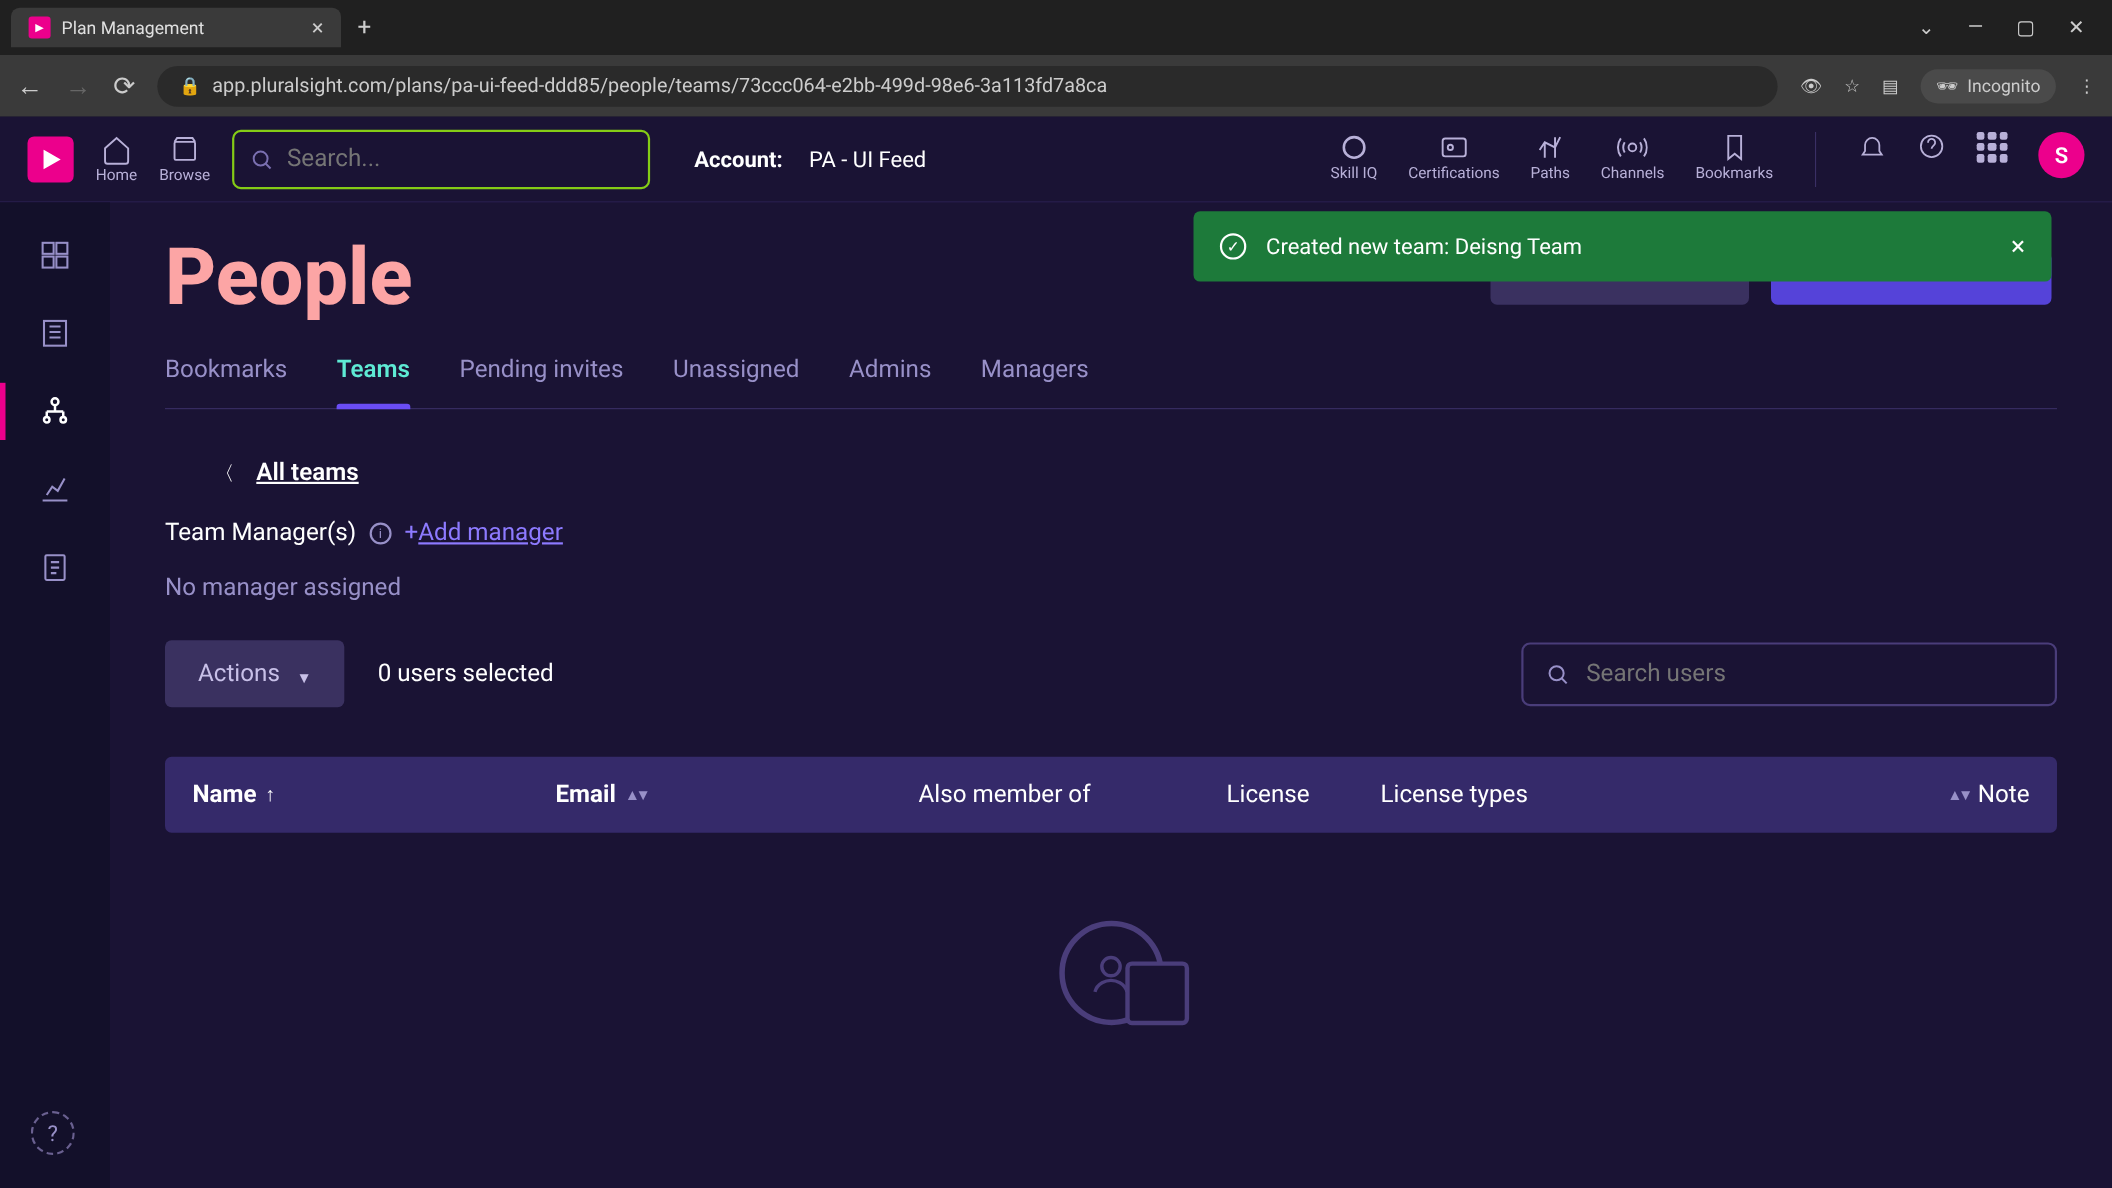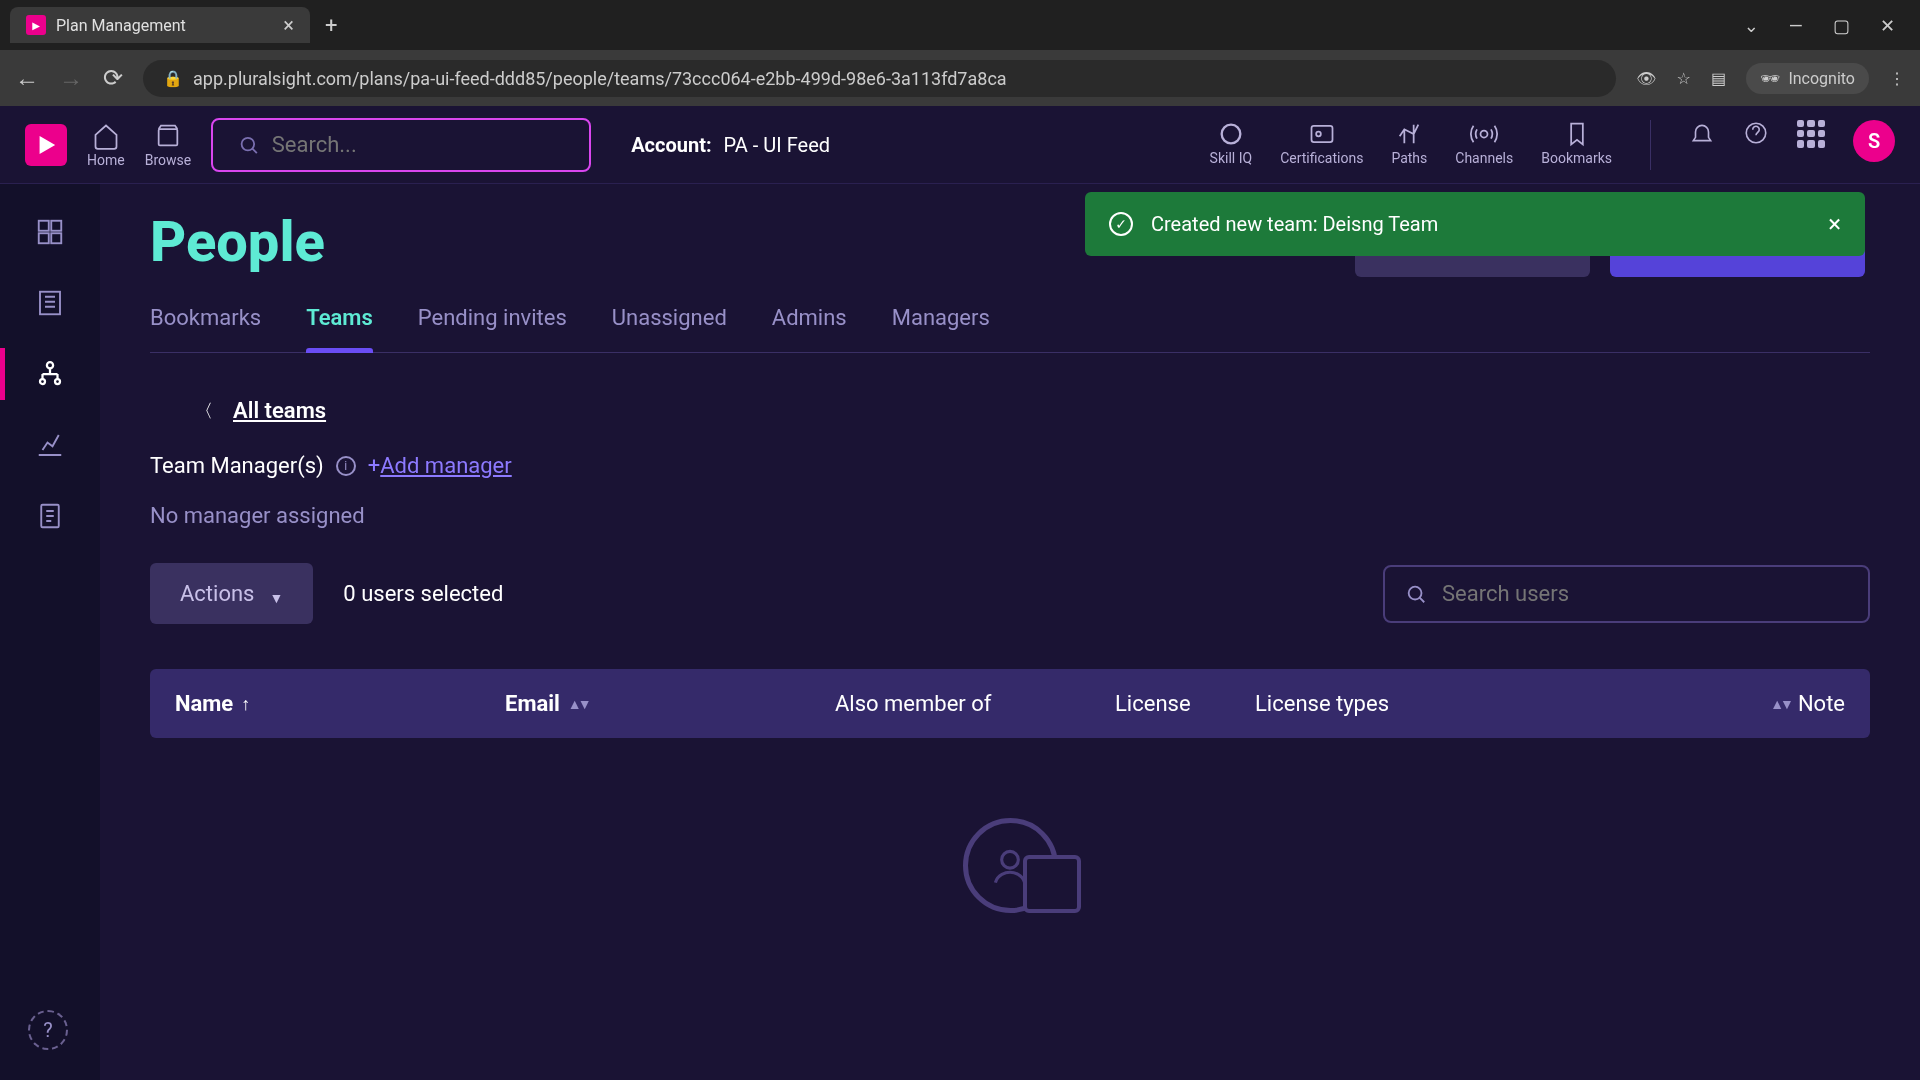--- a/index.html
+++ b/index.html
@@ -24,24 +24,24 @@
   .lock-icon { font-size: 16px; }
   .addr-right { display: flex; align-items: center; gap: 20px; color: #ccc; }
   .incognito-badge { display: flex; align-items: center; gap: 8px; background: #4a4a4a; padding: 6px 14px; border-radius: 20px; font-size: 16px; }
 
   
   .app-header { height: 78px; background: #1a1334; border-bottom: 1px solid #2a2050; display: flex; align-items: center; padding: 0 25px; gap: 20px; }
   .logo { width: 42px; height: 42px; background: #ec008c; border-radius: 6px; display: flex; align-items: center; justify-content: center; color: white; }
   .logo svg { width: 22px; height: 22px; }
   .nav-item { display: flex; flex-direction: column; align-items: center; color: #b8b0d8; font-size: 14px; cursor: pointer; gap: 2px; }
   .nav-item svg { width: 28px; height: 28px; }
-  .search-box { width: 380px; height: 54px; border: 2px solid #d946ef; border-radius: 8px; display: flex; align-items: center; padding: 0 25px; gap: 12px; }
+  .search-box { width: 380px; height: 54px; border: 2px solid #84cc16; border-radius: 8px; display: flex; align-items: center; padding: 0 14px; gap: 12px; }
   .search-box svg { width: 24px; height: 24px; color: #7a6fb0; }
   .search-box input { background: transparent; border: none; outline: none; color: #8a7fc0; font-size: 22px; width: 100%; }
-  .account { color: white; font-size: 20px; display: flex; gap: 12px; margin-left: 20px; }
+  .account { color: white; font-size: 20px; display: flex; gap: 24px; margin-left: 20px; }
   .account-label { font-weight: 700; }
   .header-right { margin-left: auto; display: flex; gap: 28px; }
   .header-divider { width: 1px; height: 50px; background: #3a2f65; margin: 0 10px; }
   .icon-btn { color: #b8b0d8; cursor: pointer; }
   .icon-btn svg { width: 26px; height: 26px; }
   .apps-grid { width: 28px; height: 28px; display: grid; grid-template-columns: repeat(3,1fr); gap: 3px; }
   .apps-grid span { background: #b8b0d8; border-radius: 2px; }
   .avatar { width: 42px; height: 42px; border-radius: 50%; background: #ec008c; color: white; display: flex; align-items: center; justify-content: center; font-size: 20px; font-weight: 600; }
 
   
@@ -57,21 +57,21 @@
   
   .toast { position: absolute; top: 8px; right: 55px; background: #1d7a3a; color: white; padding: 18px 24px; border-radius: 6px; display: flex; align-items: center; gap: 18px; font-size: 20px; min-width: 780px; z-index: 100; }
   .toast-check { width: 24px; height: 24px; border: 2px solid white; border-radius: 50%; display: flex; align-items: center; justify-content: center; font-size: 14px; }
   .toast-close { margin-left: auto; font-size: 24px; cursor: pointer; }
 
   
   .action-buttons { position: absolute; top: 45px; right: 55px; display: flex; gap: 20px; }
   .btn-secondary { background: #3a3160; color: white; padding: 14px 30px; border-radius: 6px; border: none; height: 48px; width: 235px; }
   .btn-primary { background: #5543d9; color: white; padding: 14px 30px; border-radius: 6px; border: none; height: 48px; width: 255px; }
 
-  .page-title { color: #5eead4; font-size: 56px; font-weight: 800; margin-bottom: 30px; }
+  .page-title { color: #fca5a5; font-size: 72px; font-weight: 800; margin-bottom: 30px; }
 
   .tabs { display: flex; gap: 45px; border-bottom: 1px solid #3a2f65; padding-bottom: 0; margin-bottom: 45px; }
   .tab-item { color: #9890c8; font-size: 22px; padding-bottom: 22px; cursor: pointer; position: relative; }
   .tab-item.active { color: #5eead4; font-weight: 600; }
   .tab-item.active::after { content: ""; position: absolute; bottom: -1px; left: 0; right: 0; height: 5px; background: #6a4df5; border-radius: 3px 3px 0 0; }
 
   .breadcrumb { display: flex; align-items: center; gap: 20px; color: white; font-size: 22px; margin-bottom: 30px; margin-left: 45px; }
   .breadcrumb-chevron { font-size: 18px; }
   .breadcrumb-link { text-decoration: underline; font-weight: 600; cursor: pointer; }
 

